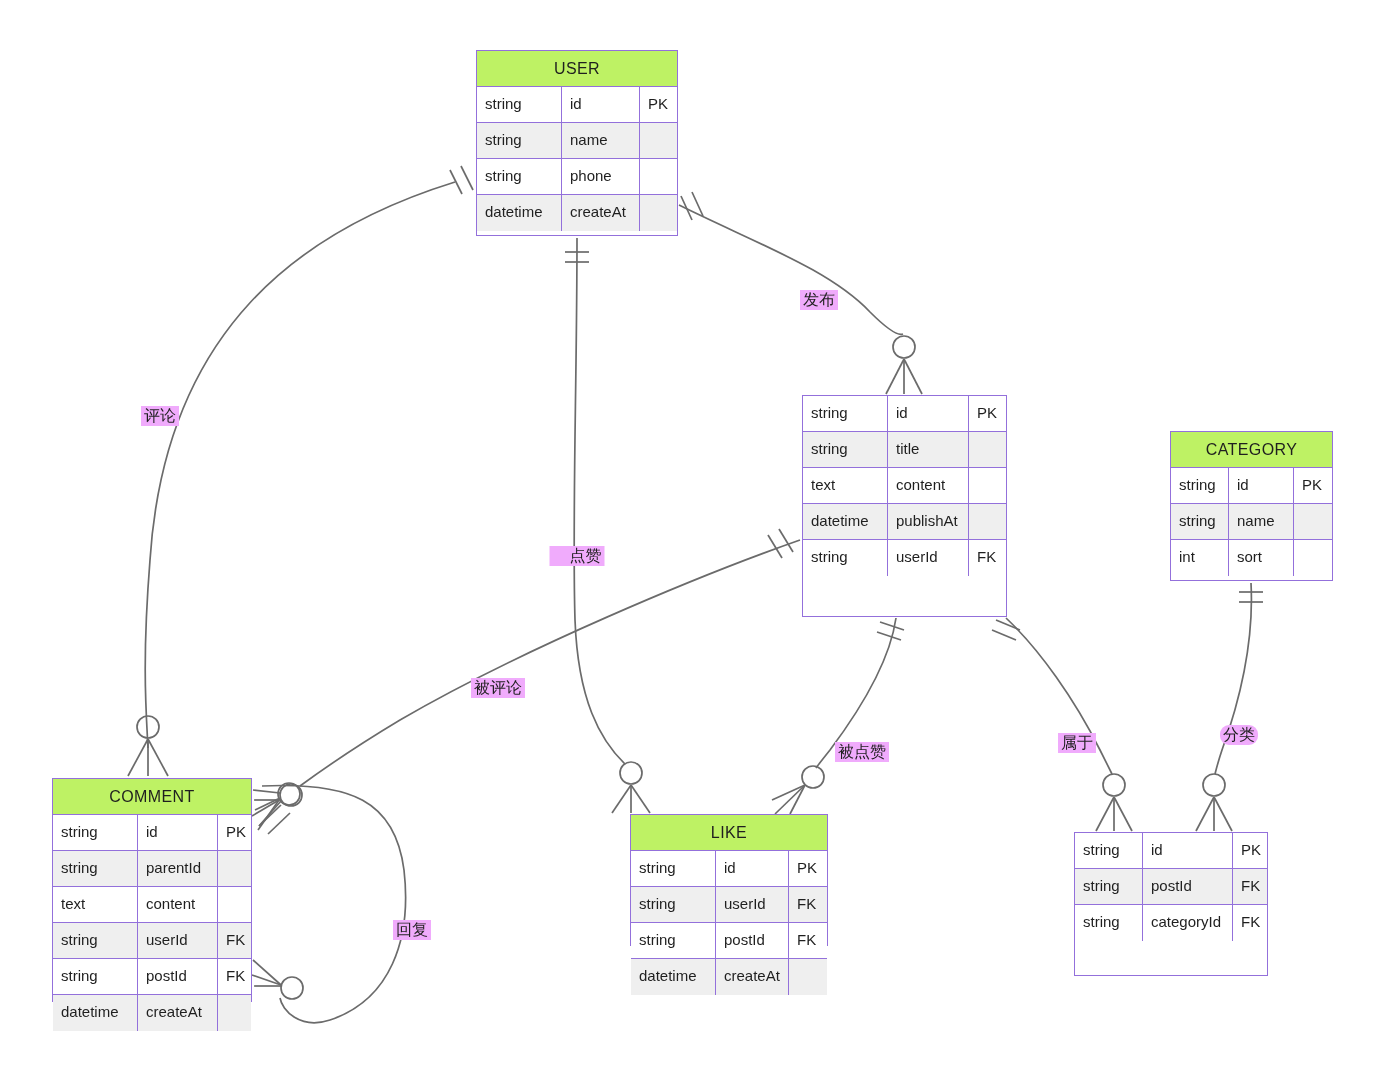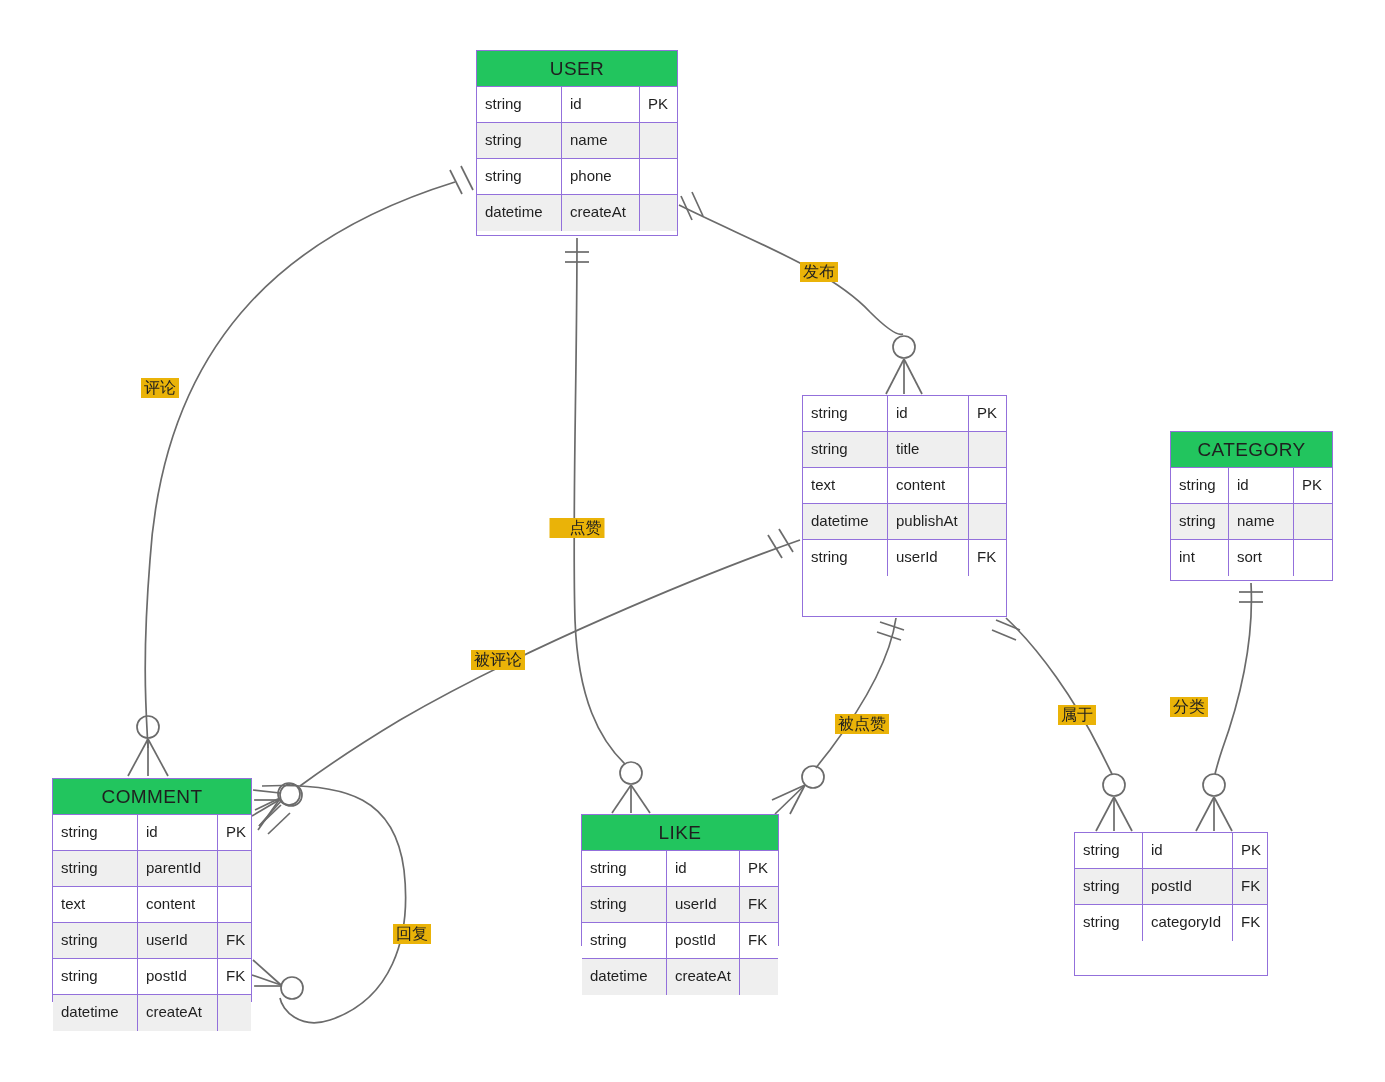--- a/index.html
+++ b/index.html
@@ -25,24 +25,24 @@
     height: 1082px;
     pointer-events: none;
   }
   .entity {
     position: absolute;
     border: 1.6px solid #9370db;
     box-sizing: border-box;
     background: #ffffff;
   }
   .entity-title {
-    background: #22c55e;
+    background: #bef264;
     border-bottom: 1.6px solid #9370db;
     text-align: center;
-    font-size: 19px;
+    font-size: 16px;
     color: #1f1f1f;
     letter-spacing: 0.4px;
     height: 36px;
     line-height: 36px;
     box-sizing: border-box;
   }
   .attr-row {
     display: flex;
     height: 36px;
     box-sizing: border-box;
@@ -73,25 +73,26 @@
     flex: 1 1 auto;
     border-right: 1.6px solid #9370db;
   }
   .attr-key {
     text-align: left;
   }
   .rel-label {
     position: absolute;
     font-size: 16px;
     color: #1f1f1f;
-    background: #eab308;
+    background: #f0abfc;
     padding: 1px 3px;
     white-space: nowrap;
     transform: translate(-50%, -50%);
     line-height: 18px;
+    margin-top: 28px;
   }
   .edge-path {
     fill: none;
     stroke: #6b6b6b;
     stroke-width: 1.7px;
   }
   .marker {
     fill: none;
     stroke: #6b6b6b;
     stroke-width: 1.7px;
@@ -290,21 +291,21 @@
           <div class="attr-type" style="width: 85px;">string</div>
           <div class="attr-name">postId</div>
           <div class="attr-key" style="width: 33px;">FK</div>
         </div>
         <div class="attr-row even">
           <div class="attr-type" style="width: 85px;">datetime</div>
           <div class="attr-name">createAt</div>
           <div class="attr-key" style="width: 33px;"></div>
         </div>
       </div>
-      <div class="entity" style="left: 581px; top: 814px; width: 198px; height: 132px;">
+      <div class="entity" style="left: 630px; top: 814px; width: 198px; height: 132px;">
         <div class="entity-title">LIKE</div>
         <div class="attr-row odd">
           <div class="attr-type" style="width: 85px;">string</div>
           <div class="attr-name">id</div>
           <div class="attr-key" style="width: 38px;">PK</div>
         </div>
         <div class="attr-row even">
           <div class="attr-type" style="width: 85px;">string</div>
           <div class="attr-name">userId</div>
           <div class="attr-key" style="width: 38px;">FK</div>
@@ -339,17 +340,17 @@
       </div>
     </div>
 
   <div id="label-layer">
       <div class="rel-label" style="left: 160px; top: 388px;">评论</div>
       <div class="rel-label" style="left: 819px; top: 272px;">发布</div>
       <div class="rel-label" style="left: 577px; top: 528px; padding-left: 20px;">点赞</div>
       <div class="rel-label" style="left: 498px; top: 660px;">被评论</div>
       <div class="rel-label" style="left: 862px; top: 724px; text-align: right;">被点赞</div>
       <div class="rel-label" style="left: 1077px; top: 715px;">属于</div>
-      <div class="rel-label" style="left: 1189px; top: 707px;">分类</div>
-      <div class="rel-label" style="left: 412px; top: 934px;">回复</div>
+      <div class="rel-label" style="left: 1239px; top: 707px; border-radius: 9px;">分类</div>
+      <div class="rel-label" style="left: 412px; top: 902px;">回复</div>
     </div>
 
 </div>
 
 </body></html>

